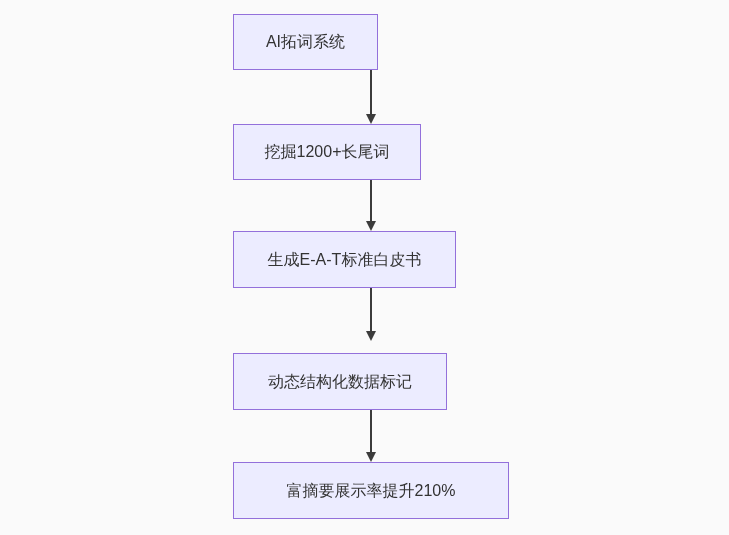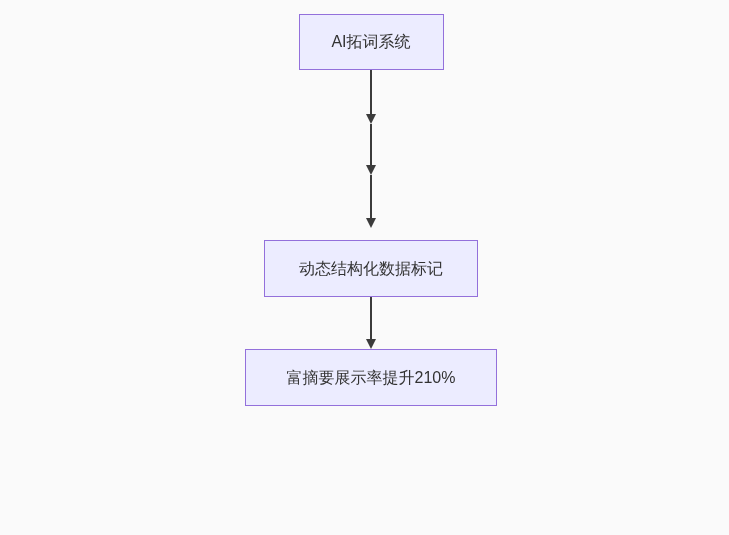--- a/index.html
+++ b/index.html
@@ -22,39 +22,38 @@
     height: 535px;
     background: var(--bg);
   }
   .flow {
     position: absolute;
     left: 371px;
     top: 14px;
     transform: translateX(-50%);
     display: flex;
     flex-direction: column;
-    align-items: center;
   }
   .node {
     background: var(--node-fill);
     border: 1px solid var(--node-border);
     color: var(--text);
     display: flex;
     align-items: center;
     justify-content: center;
     font-size: 16px;
     line-height: 1;
     text-align: center;
     flex: 0 0 auto;
   }
   .n0 { width: 145px; height: 56px; }
   .n1 { width: 188px; height: 56px; }
   .n2 { width: 223px; height: 57px; }
   .n3 { width: 214px; height: 57px; margin-top: 12px; }
-  .n4 { width: 252px; height: 57px; }
+  .n4 { width: 276px; height: 57px; }
   .arrow {
     display: flex;
     flex-direction: column;
     align-items: center;
     flex: 0 0 auto;
   }
   .a0 { height: 54px; }
   .a1 { height: 51px; }
   .a2 { height: 53px; }
   .a3 { height: 52px; }
@@ -80,26 +79,32 @@
 
     <div class="node n0">
       <span>AI拓词系统</span>
     </div>
 
     <div class="arrow a0">
       <div class="arrow-line"></div>
       <div class="arrow-head"></div>
     </div>
 
+    <div class="node n1">
+      <span>挖掘1200+长尾词</span>
+    </div>
 
     <div class="arrow a1">
       <div class="arrow-line"></div>
       <div class="arrow-head"></div>
     </div>
 
+    <div class="node n2">
+      <span>生成E-A-T标准白皮书</span>
+    </div>
 
     <div class="arrow a2">
       <div class="arrow-line"></div>
       <div class="arrow-head"></div>
     </div>
 
     <div class="node n3">
       <span>动态结构化数据标记</span>
     </div>
 

